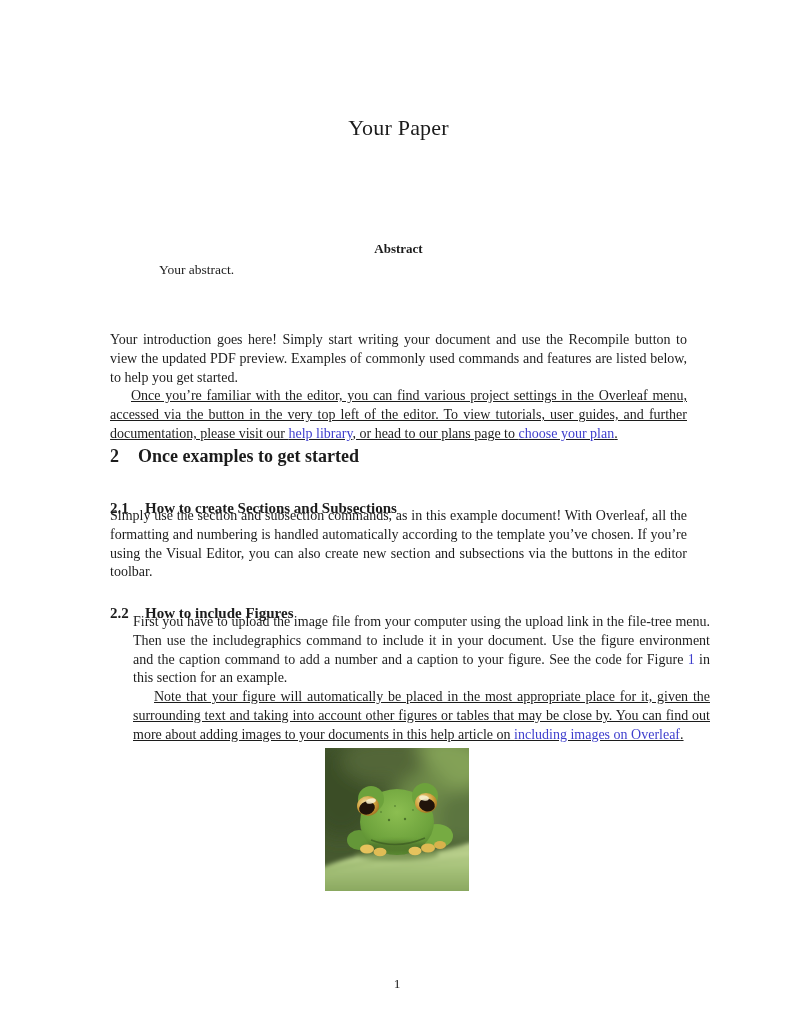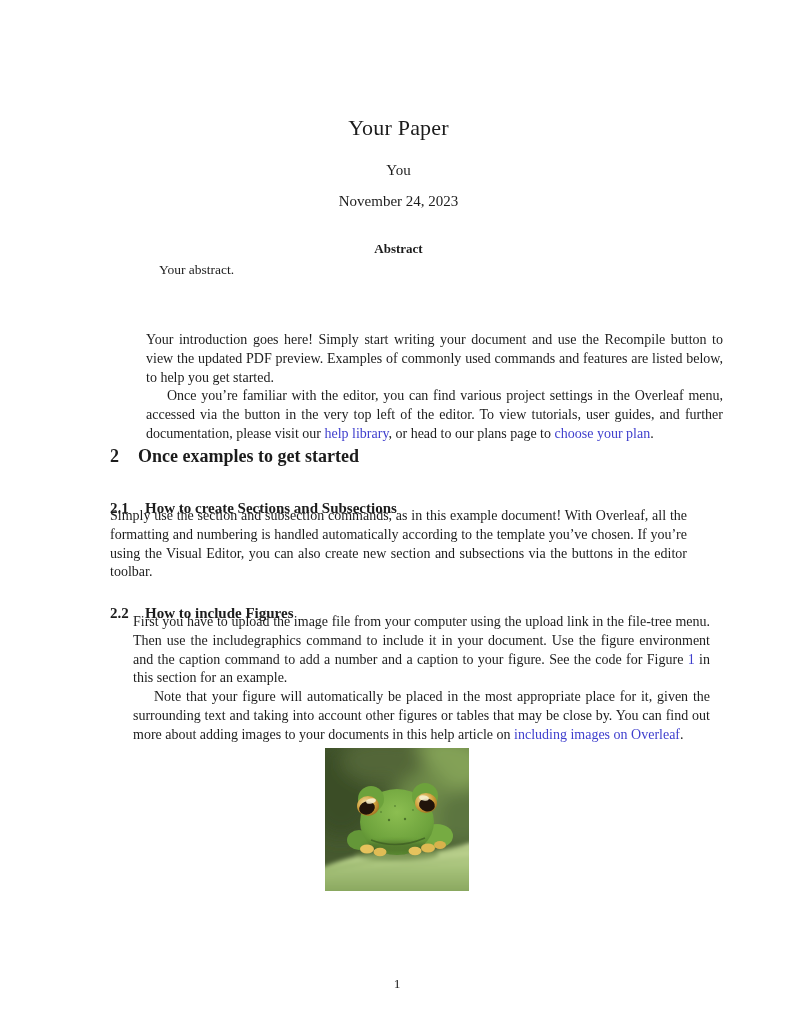--- a/index.html
+++ b/index.html
@@ -22,44 +22,42 @@
 
   .abshead { top:241px; font-size:13px; font-weight:bold; }
   .abstext { top:262px; font-size:13.5px; padding:0 28px; text-indent:21px; text-align:justify; }
 
   .h1 { font-size:18px; font-weight:bold; }
   .h2 { font-size:15px; font-weight:bold; }
   .secnum-1 { display:inline-block; min-width:28px; }
   .secnum-2 { display:inline-block; min-width:35px;margin-top:18px; }
 
   .h1-intro    { top:296px; }
-  .block-intro { top:331px;margin-left:36px; }
+  .block-intro { top:331px; }
   .h1-examples { top:446px; }
   .h2-sections { top:482px; }
   .block-s21   { top:507px; }
   .h2-figures  { top:587px; }
   .block-s22   { top:613px;margin-left:23px; }
 
   .para { font-size:14px; line-height:18.8px; text-align:justify; }
-  .para.indent { text-indent:21px; }
+  .para.indent { text-indent:21px;text-decoration:underline; }
 
   a.doclink { color:#3e3ecd; text-decoration:none; cursor:pointer; }
 
   .figure-svg { left:325px; top:748px; width:144px; height:143px; display:block; }
   .caption    { top:903px; font-size:13.5px; }
   .pagenum    { top:976px; left:0; width:794px; font-size:13.5px; }
 </style>
 </head>
 <body>
 
 <div class="page" style="color: rgb(28, 28, 28); background: rgb(255, 255, 255);">
 
   <div class="abs col center title">Your Paper</div>
-  <div class="abs col center author">You</div>
-  <div class="abs col center date">November 24, 2023</div>
 
   <div class="abs col center abshead">Abstract</div>
   <div class="abs col abstext">Your abstract.</div>
 
 
   <div class="abs col block-intro">
     <p class="para">Your introduction goes here! Simply start writing your document and use the Recompile button to view the updated PDF preview. Examples of commonly used commands and features are listed below, to help you get started.</p>
     <p class="para indent"><span>Once you’re familiar with the editor, you can find various project settings in the Overleaf menu, accessed via the button in the very top left of the editor. To view tutorials, user guides, and further documentation, please visit our </span><a class="doclink" style="color: rgb(62, 62, 205);">help library</a><span>, or head to our plans page to </span><a class="doclink" style="color: rgb(62, 62, 205);">choose your plan</a><span>.</span></p>
   </div>
 

